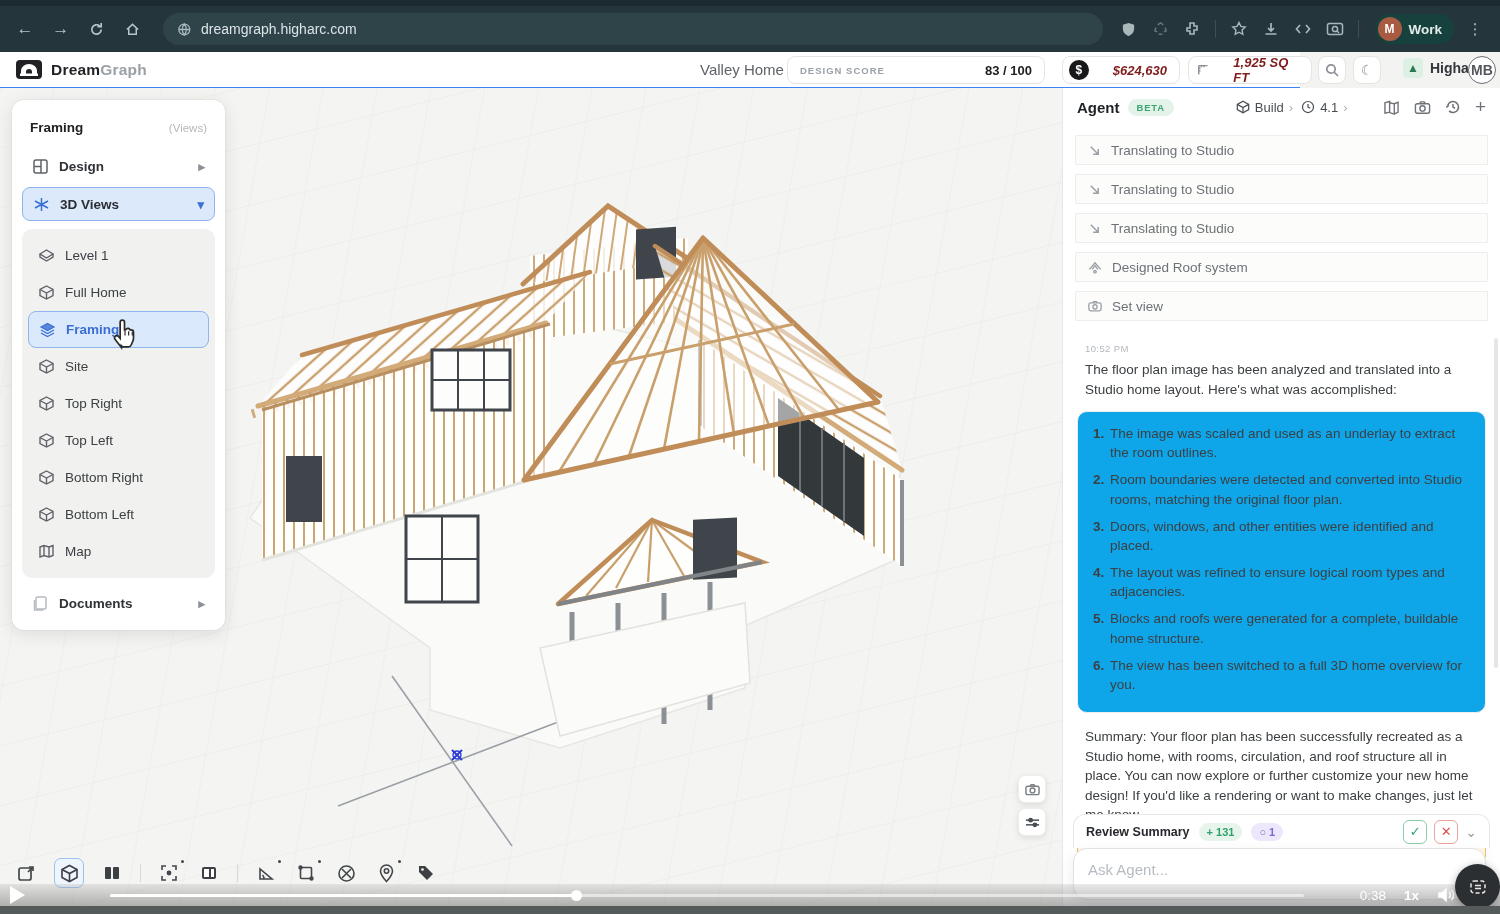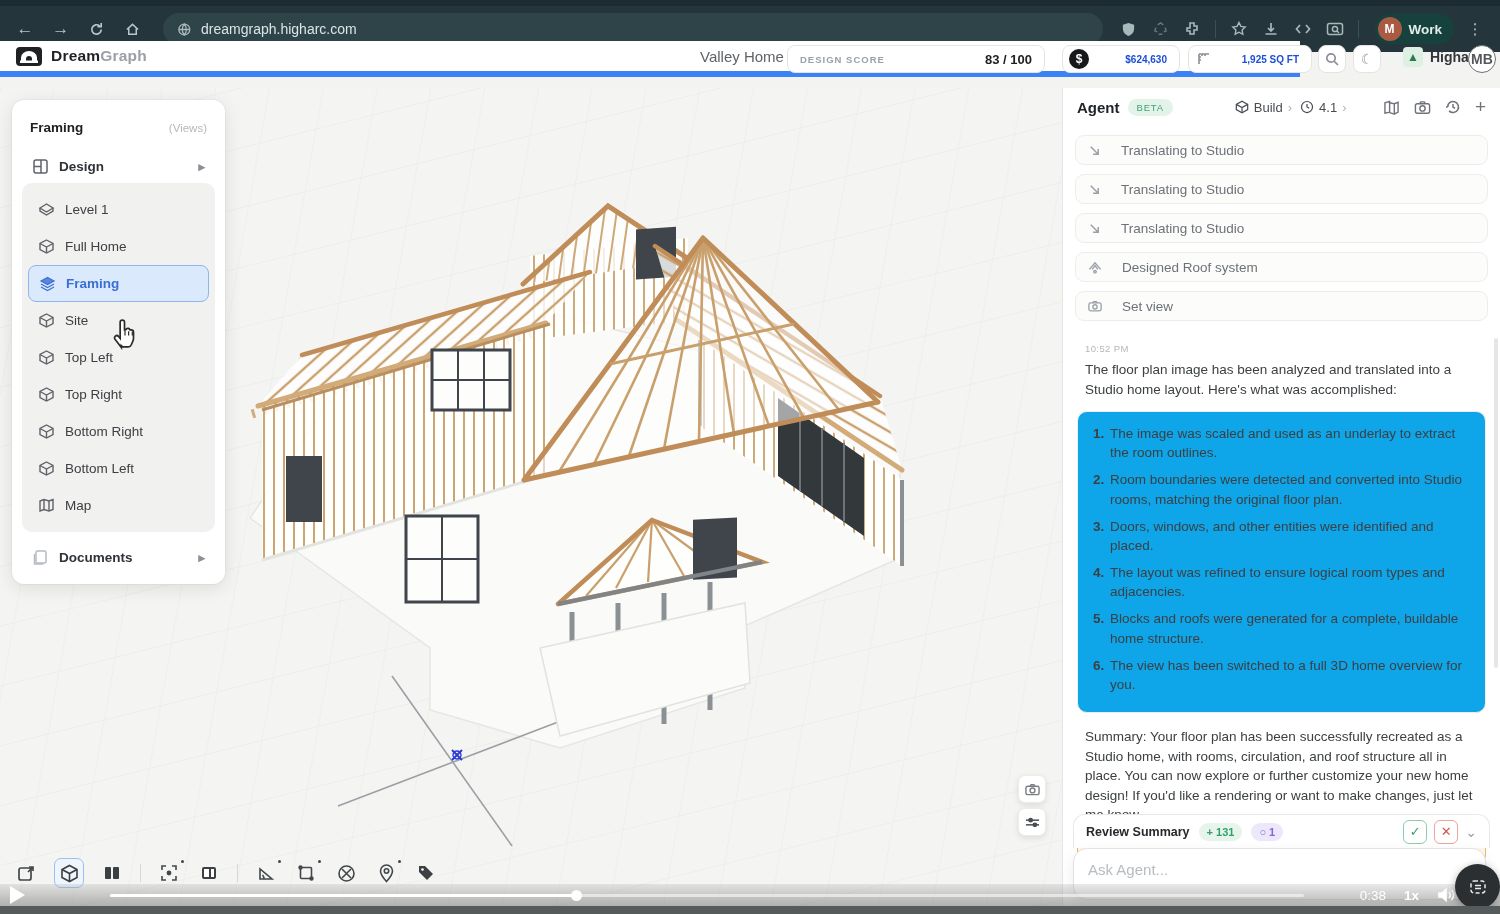--- a/index.html
+++ b/index.html
@@ -10,33 +10,33 @@
   .chrome-btn { width:30px; height:30px; border-radius:50%; display:flex; align-items:center; justify-content:center; color:#b9c6c9; font-size:17px; }
   #url-bar { height:32px; flex:0 0 940px; margin-left:10px; background:#2f4449; border-radius:17px; display:flex; align-items:center; padding:0 14px; gap:9px; }
   #url-bar input { background:transparent; border:none; outline:none; color:#dbe4e6; font-size:14px; width:100%; font-family:"Liberation Sans",sans-serif; }
   .ext-icon { color:#a9b8bb; width:26px; height:26px; display:flex; align-items:center; justify-content:center; }
   .chrome-sep { width:1px; height:18px; background:#3c4f54; margin:0 4px; }
   #work-chip { height:30px; background:#17413d; border-radius:15px; display:flex; align-items:center; gap:7px; padding:2px 12px 2px 3px; margin-left:6px; }
   #work-avatar { width:24px; height:24px; border-radius:50%; background:#a85a42; color:#fff; font-size:12px; font-weight:bold; display:flex; align-items:center; justify-content:center; }
   #work-chip span.lbl { color:#e2ecea; font-size:13.5px; font-weight:bold; }
 
   
-  #app-header { position:absolute; left:0; top:41px; width:1300px; height:36px; background:#fff; border-bottom:6px solid #3b82f6; display:flex; align-items:center; }
+  #app-header { position:absolute; left:0; top:52px; width:1300px; height:36px; background:#fff; border-bottom:1px solid #3b82f6; display:flex; align-items:center; }
   #logo { display:flex; align-items:center; gap:9px; margin-left:16px; }
   #brand { font-size:15.5px; letter-spacing:.2px; }
   #brand b { color:#1f2125; font-weight:bold; }
   #brand span { color:#9aa0a6; font-weight:bold; }
   #project-name { position:absolute; left:700px; color:#5f6368; font-size:15px; }
   .hpill { position:absolute; top:4px; height:28px; border:1px solid #e4e4e2; border-radius:8px; background:#fff; display:flex; align-items:center;gap:24px; }
   #score-pill { left:787px; width:258px; padding:0 12px; justify-content:space-between; }
   #score-pill .lab { color:#9aa0a6; font-size:9.5px; letter-spacing:1px; font-weight:bold; }
   #score-pill .val { color:#202124; font-size:13px; font-weight:bold; }
   #price-pill { left:1062px; width:118px; padding:0 12px 0 6px; justify-content:space-between; }
   #area-pill { left:1188px; width:124px; padding:0 12px 0 8px; justify-content:space-between; }
-  .hpill .val2 { color:#1d4ed8; font-size:10px; font-weight:bold; }
+  .hpill .val2 { color:#7f1d1d; font-size:13px; font-weight:bold;font-style:italic; }
   .dollar-circle { width:20px; height:20px; border-radius:50%; background:#16181a; color:#fff; font-size:12px; font-weight:bold; display:flex; align-items:center; justify-content:center; }
   .round-btn { position:absolute; top:4px; width:28px; height:28px; border:1px solid #e4e4e2; border-radius:8px; background:#fff; display:flex; align-items:center; justify-content:center; color:#8b9096; }
   #hdr-search { left:1318px; } #hdr-moon { left:1353px; font-size:14px; }
   #org { position:absolute; left:1403px; top:6px; display:flex; align-items:center; gap:7px; }
   #org .flask { width:20px; height:20px; border-radius:4px; background:#ddf0e3; display:flex; align-items:center; justify-content:center; color:#2c7a52; font-size:12px; }
   #org .name { font-size:14px; color:#33373b; font-weight:bold; }
   #avatar-mb { position:absolute; left:1468px; top:4px; width:28px; height:28px; border-radius:50%; border:1.5px solid #6b7075; color:#54585c; font-size:14px; font-weight:bold; display:flex; align-items:center; justify-content:center; background:#fff; }
 
   
   #canvas { position:absolute; left:0; top:88px; width:1062px; height:826px; background:#f4f4f2; }
@@ -54,25 +54,25 @@
   .view-row { height:37px; display:flex; align-items:center; gap:10px; padding:0 10px; border-radius:8px; color:#3c4043; font-size:13.5px; }
   .view-row.selected { background:#dbe9fc; border:1px solid #8fb4ee; color:#3b6fd4; font-weight:bold; }
   .docs-row { margin-top:8px; }
   .icon16 { width:17px; height:17px; flex:0 0 17px; color:#5f6368; }
   .view-row.selected .icon16 { color:#3b6fd4; }
 
   
   #agent-panel { position:absolute; left:1062px; top:88px; width:438px; height:826px; background:#fff; border-left:1px solid #e6e6e4; }
   #agent-head { height:38px; display:flex; align-items:center; padding:0 14px; gap:8px; }
   #agent-title { font-size:15px; font-weight:bold; color:#1f2226; }
-  #beta-pill { background:#e3f3ea; color:#3aa571; font-size:9.5px; font-weight:normal; letter-spacing:.8px; border-radius:9px; padding:3px 9px; }
+  #beta-pill { background:#e3f3ea; color:#3aa571; font-size:9.5px; font-weight:bold; letter-spacing:.8px; border-radius:9px; padding:3px 9px; }
   .agent-head-sel { display:flex; align-items:center; gap:5px; color:#494d52; font-size:13px; }
   .agent-head-sel .chev { color:#b0b4b8; }
   #agent-head-icons { margin-left:auto; display:flex; align-items:center; gap:14px; color:#6f747a; }
-  .activity-card { margin:9px 12px 0; height:30px; border:1px solid #ededeb; background:#fcfcfb; border-radius:9px; display:flex; align-items:center; gap:20px; padding:0 12px; color:#6d7277; font-size:13.5px; }
+  .activity-card { margin:9px 12px 0; height:30px; border:1px solid #ededeb; background:#fcfcfb; border-radius:1px; display:flex; align-items:center; gap:10px; padding:0 12px; color:#6d7277; font-size:13.5px; }
   #timestamp { margin:22px 22px 6px; font-size:9.5px; color:#b3b7bc; letter-spacing:.4px; }
   #msg-intro { margin:0 22px; font-size:13.5px; color:#3c4043; line-height:1.45; }
   #steps-card { margin:12px 14px 0; border:1px solid #ededeb; background:#0ea5e9; border-radius:10px; padding:12px 12px 10px 30px; }
   #steps-card li { font-size:13.5px; color:#3c4043; line-height:1.42; margin-bottom:8px; padding-left:2px; }
   #steps-card li::marker { font-weight:bold; }
   #msg-summary { margin:14px 22px 0; font-size:13.5px; color:#3c4043; line-height:1.45; }
   #changes-banner { margin:12px 14px 0; border:1px solid #eebb68; background:#fdf6e9; border-radius:8px; height:26px; display:flex; align-items:center; gap:8px; padding:0 12px; color:#dd8f2e; font-size:12px; font-weight:bold; }
   #changes-banner .dot { width:6px; height:6px; border-radius:50%; background:#e3962f; }
   #review-bar { position:absolute; left:10px; right:10px; top:726px; border:1px solid #e8e8e6; border-bottom:none; border-radius:12px 12px 0 0; height:34px; display:flex; align-items:center; gap:9px; padding:0 12px; background:#fff; }
   #review-bar .ttl { font-size:12.5px; font-weight:bold; color:#26292d; }
@@ -425,20 +425,27 @@
     <span class="s">(Views)</span>
   </div>
   <div class="side-row">
     <svg class="icon16" viewBox="0 0 17 17" fill="none" stroke="currentColor" stroke-width="1.5">
         <rect x="2" y="2" width="13" height="13" rx="2"></rect>
         <path d="M2 8.5h7M9 2v13"></path>
       </svg>
     <span class="grow">Design</span>
     <span class="chev">▸</span>
   </div>
+  <div class="side-row sel-group">
+    <svg class="icon16" viewBox="0 0 17 17" fill="none" stroke="#3b6fd4" stroke-width="1.5">
+        <path d="M8.5 2v13M2 5l13 7M15 5L2 12"></path>
+      </svg>
+    <span class="grow" style="color:#2a2e33">3D Views</span>
+    <span class="chev" style="color:#3b6fd4">▾</span>
+  </div>
   <div class="sub-wrap">
     <div class="view-row">
       <svg class="icon16" viewBox="0 0 17 17" fill="none" stroke="currentColor" stroke-width="1.4">
           <path d="M2 7l6.5-4L15 7l-6.5 4z"></path>
           <path d="M2 7v3l6.5 4 6.5-4V7"></path>
         </svg>
       <span>Level 1</span>
     </div>
     <div class="view-row">
       <svg class="icon16" viewBox="0 0 17 17" fill="none" stroke="currentColor" stroke-width="1.4">
@@ -460,28 +467,28 @@
           <path d="M8.5 2L15 5.5v6L8.5 15 2 11.5v-6z"></path>
           <path d="M2 5.5l6.5 3.5L15 5.5M8.5 9v6"></path>
         </svg>
       <span>Site</span>
     </div>
     <div class="view-row">
       <svg class="icon16" viewBox="0 0 17 17" fill="none" stroke="currentColor" stroke-width="1.4">
           <path d="M8.5 2L15 5.5v6L8.5 15 2 11.5v-6z"></path>
           <path d="M2 5.5l6.5 3.5L15 5.5M8.5 9v6"></path>
         </svg>
-      <span>Top Left</span>
+      <span>Top Right</span>
     </div>
     <div class="view-row">
       <svg class="icon16" viewBox="0 0 17 17" fill="none" stroke="currentColor" stroke-width="1.4">
           <path d="M8.5 2L15 5.5v6L8.5 15 2 11.5v-6z"></path>
           <path d="M2 5.5l6.5 3.5L15 5.5M8.5 9v6"></path>
         </svg>
-      <span>Top Right</span>
+      <span>Top Left</span>
     </div>
     <div class="view-row">
       <svg class="icon16" viewBox="0 0 17 17" fill="none" stroke="currentColor" stroke-width="1.4">
           <path d="M8.5 2L15 5.5v6L8.5 15 2 11.5v-6z"></path>
           <path d="M2 5.5l6.5 3.5L15 5.5M8.5 9v6"></path>
         </svg>
       <span>Bottom Right</span>
     </div>
     <div class="view-row">
       <svg class="icon16" viewBox="0 0 17 17" fill="none" stroke="currentColor" stroke-width="1.4">

